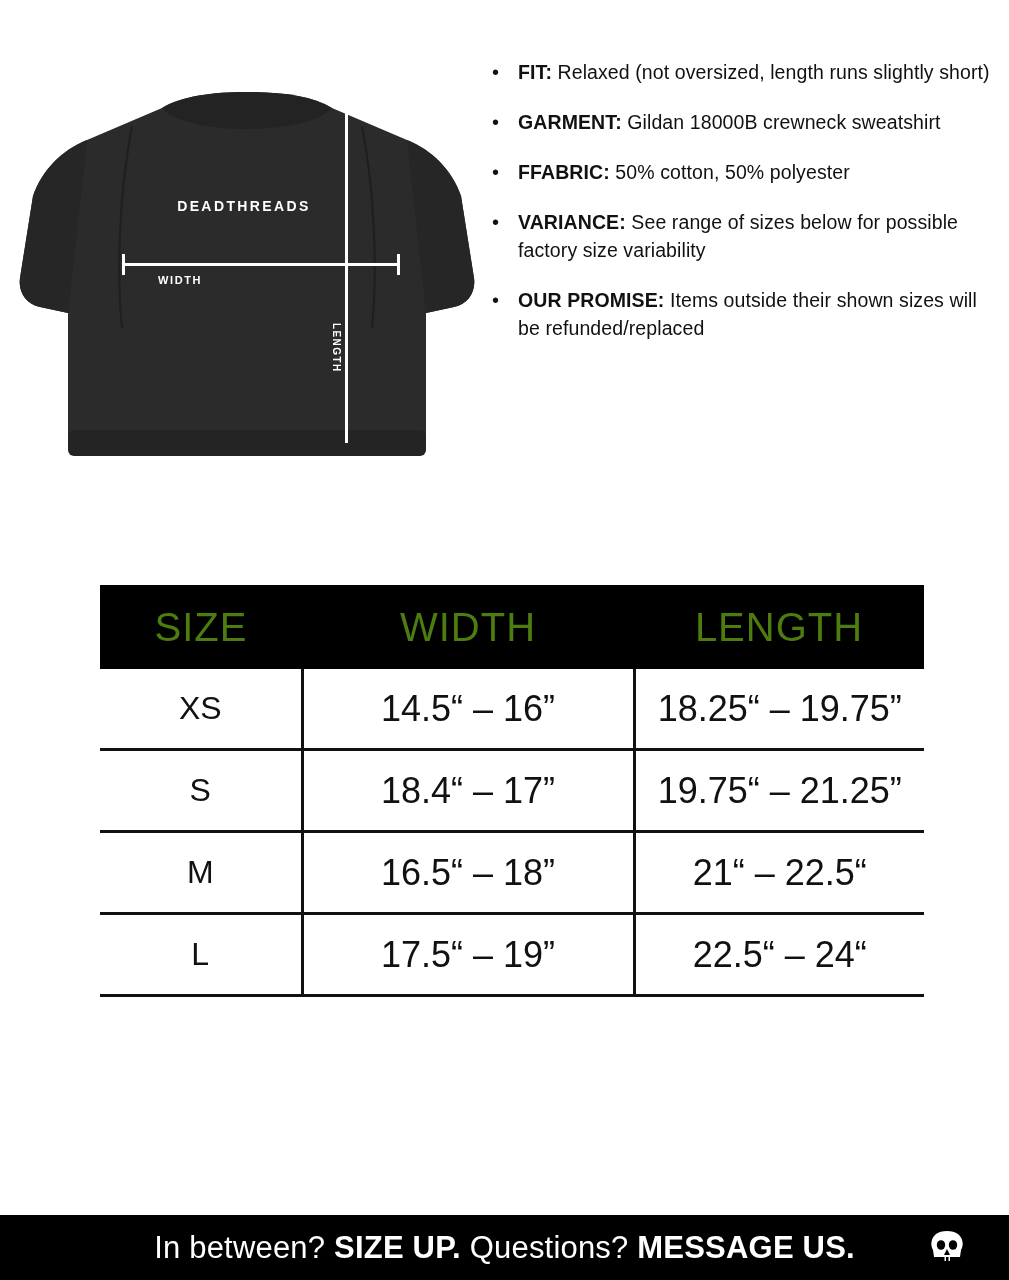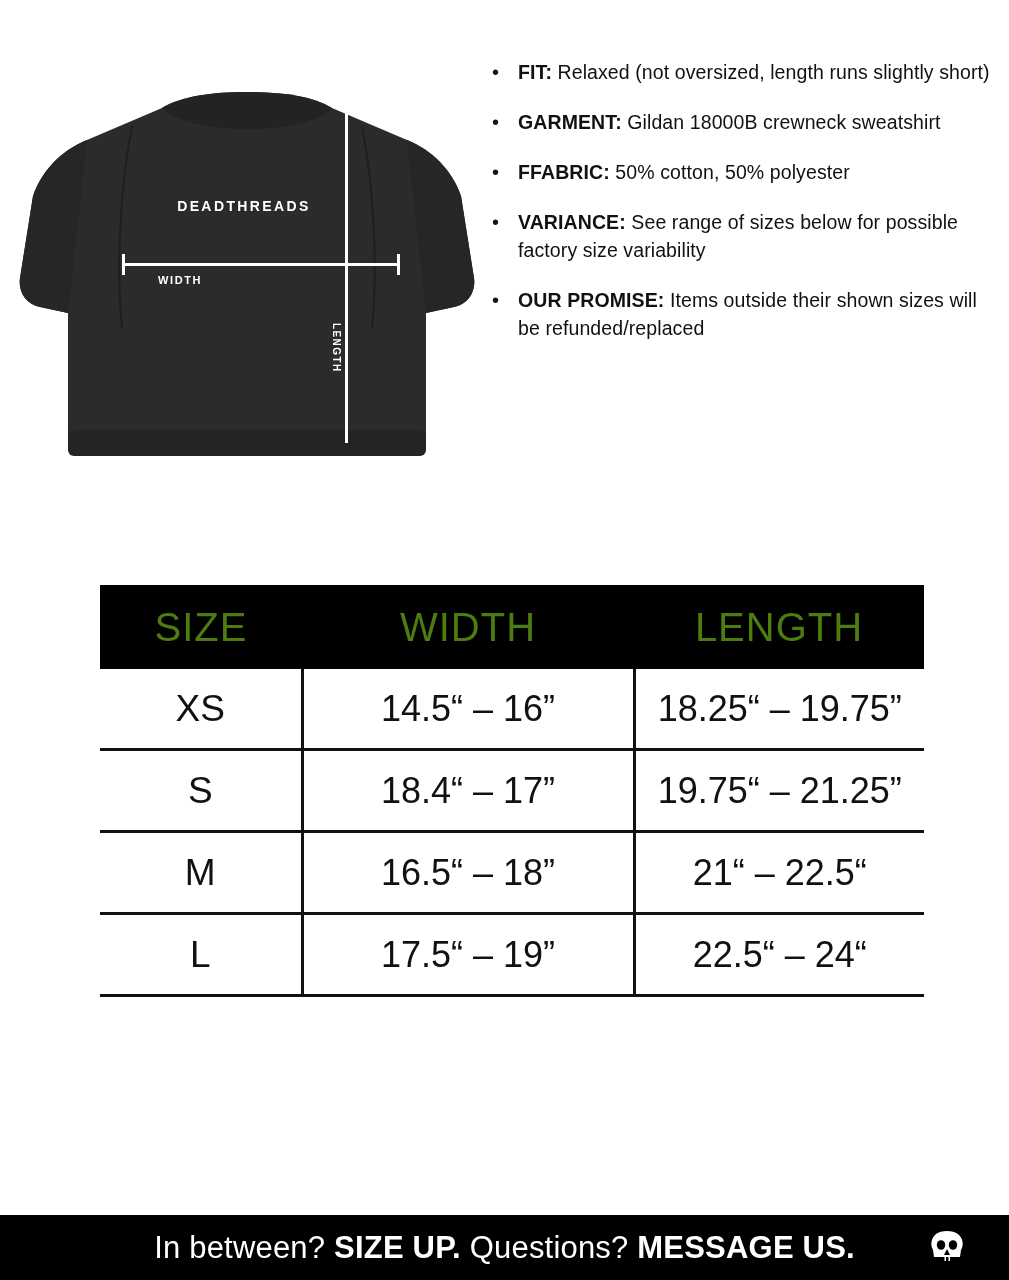--- a/index.html
+++ b/index.html
@@ -169,21 +169,21 @@
     font-weight: 400;
     font-family: "Liberation Sans Narrow", "Liberation Sans", sans-serif;
     color: #111111;
     border-bottom: 3px solid #111111;
     border-right: 3px solid #111111;
   }
   table.size-table tbody td:last-child {
     border-right: none;
   }
   table.size-table tbody tr td:first-child {
-    font-size: 37px;
+    font-size: 32px;
     font-weight: 400;
   }
   .col-size { width: 200px; }
   .col-width { width: 330px; }
   .col-length { width: 288px; }
 
   
   .footer {
     position: absolute;
     left: 0;

